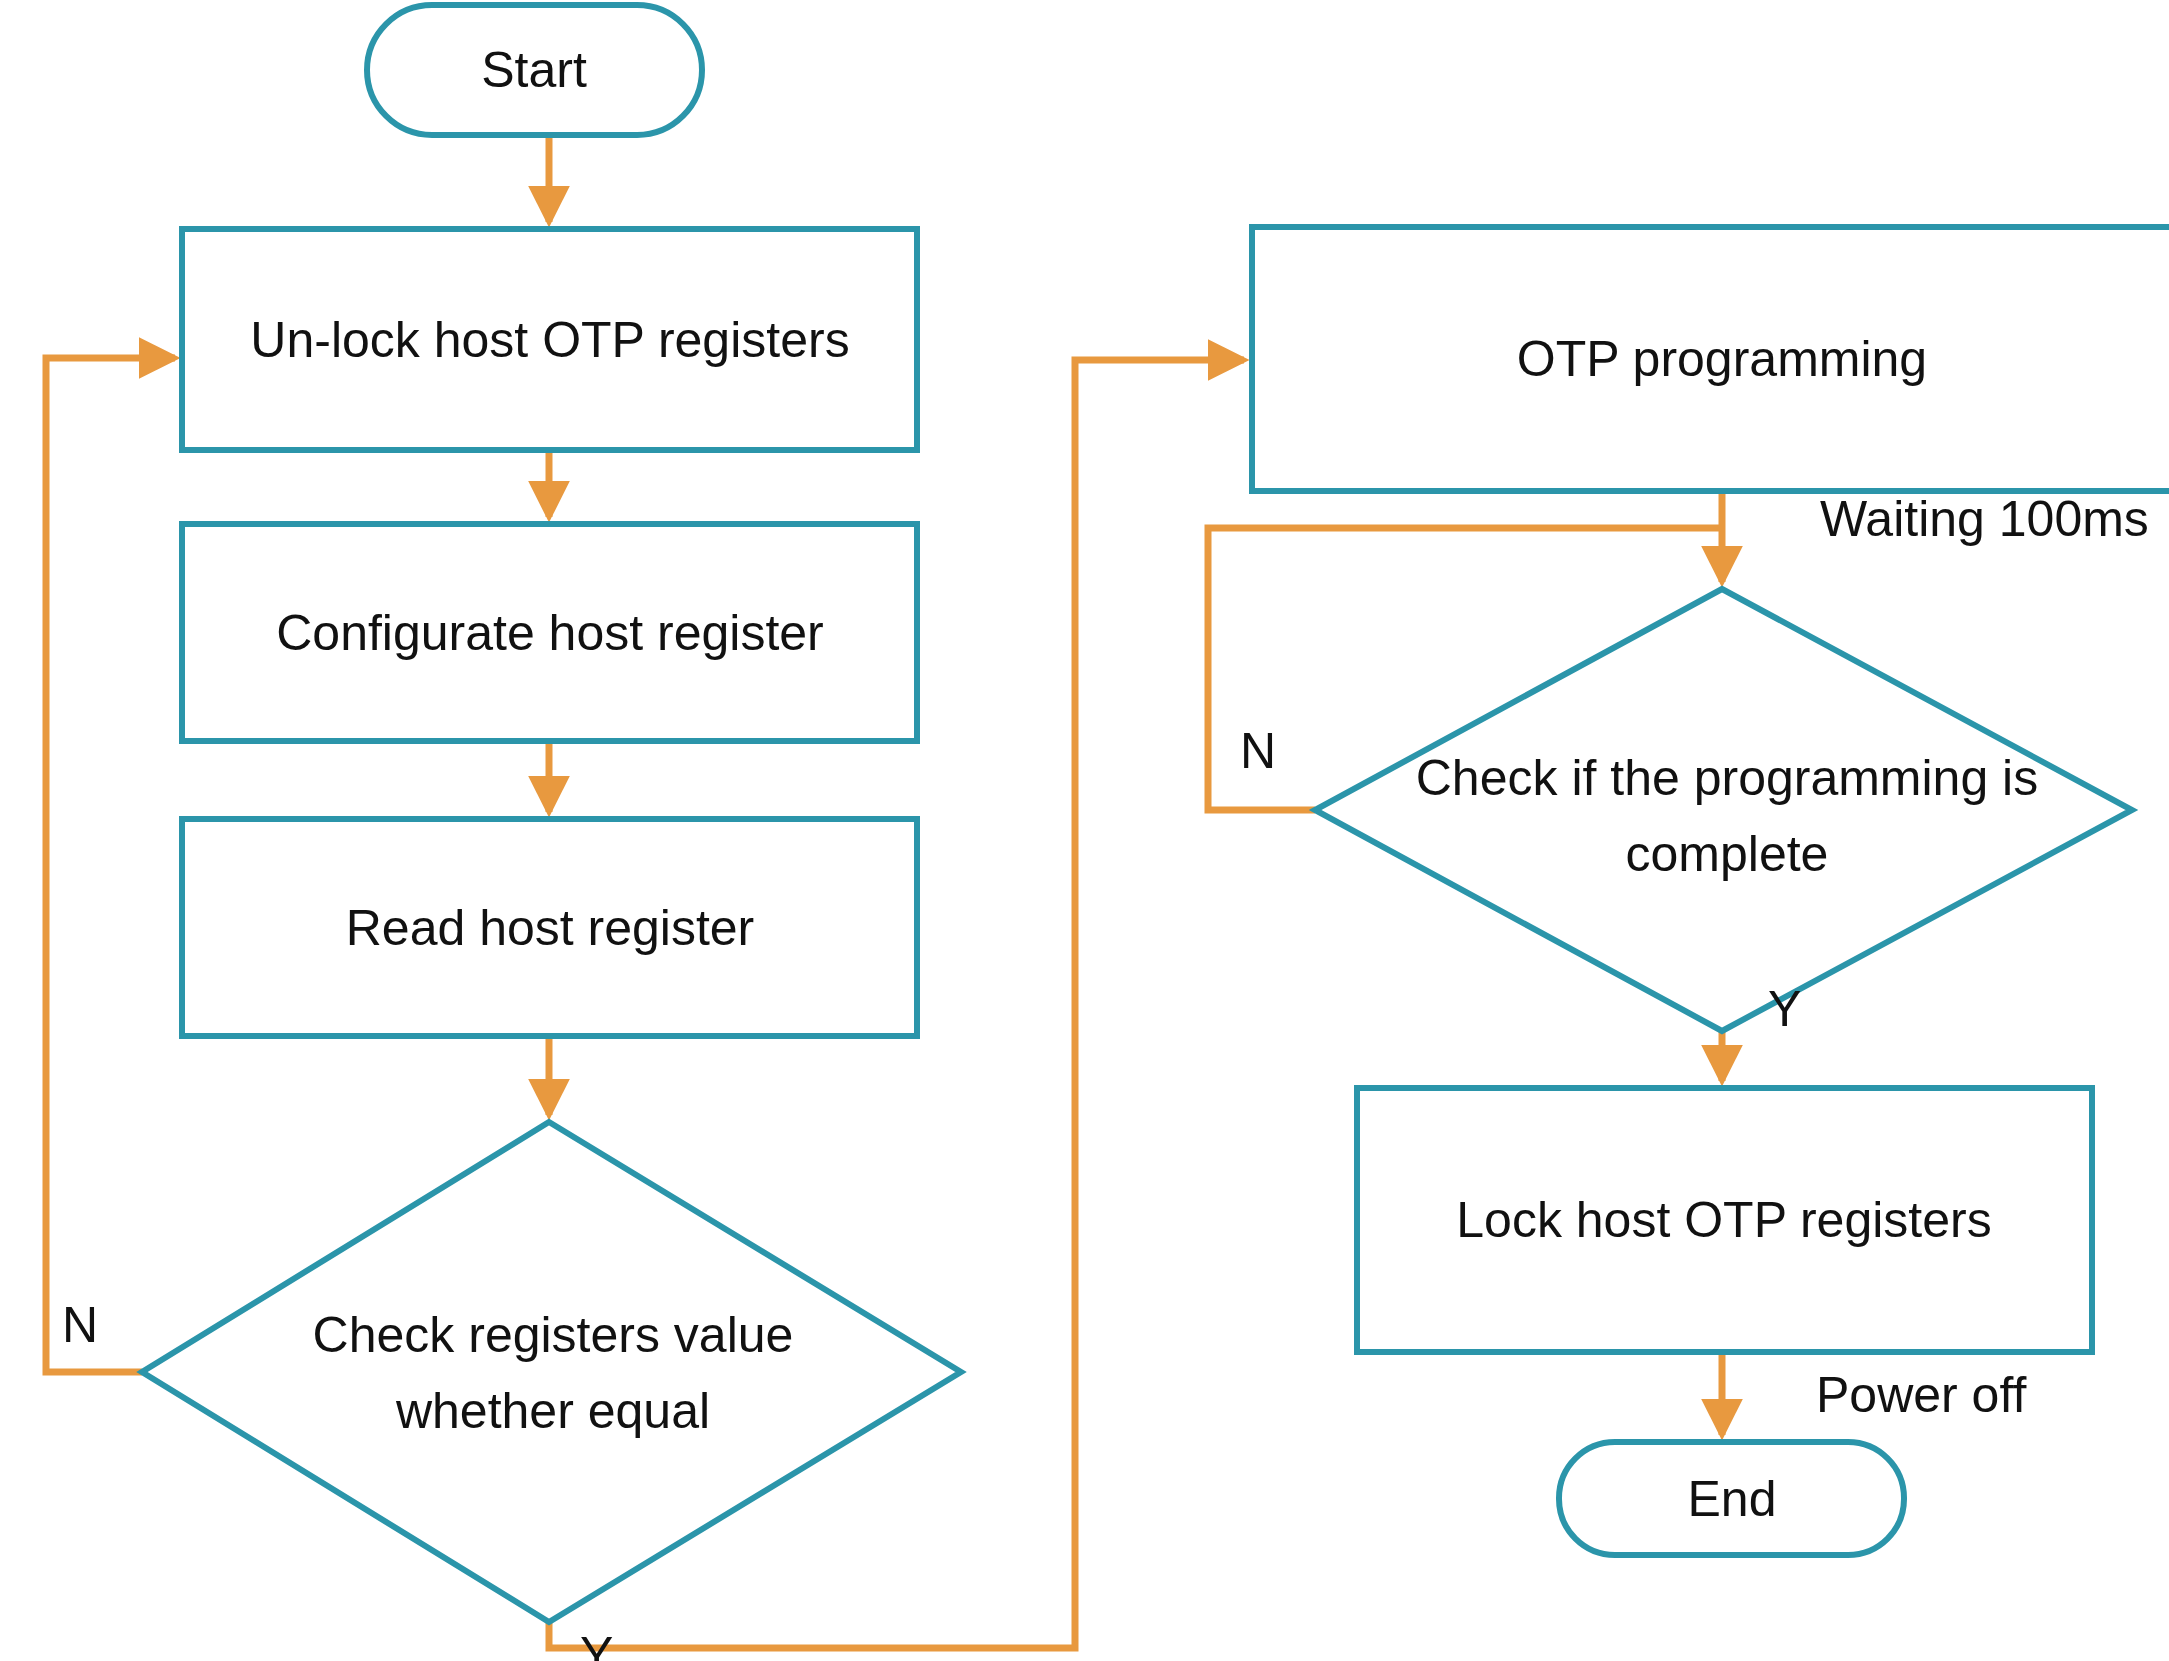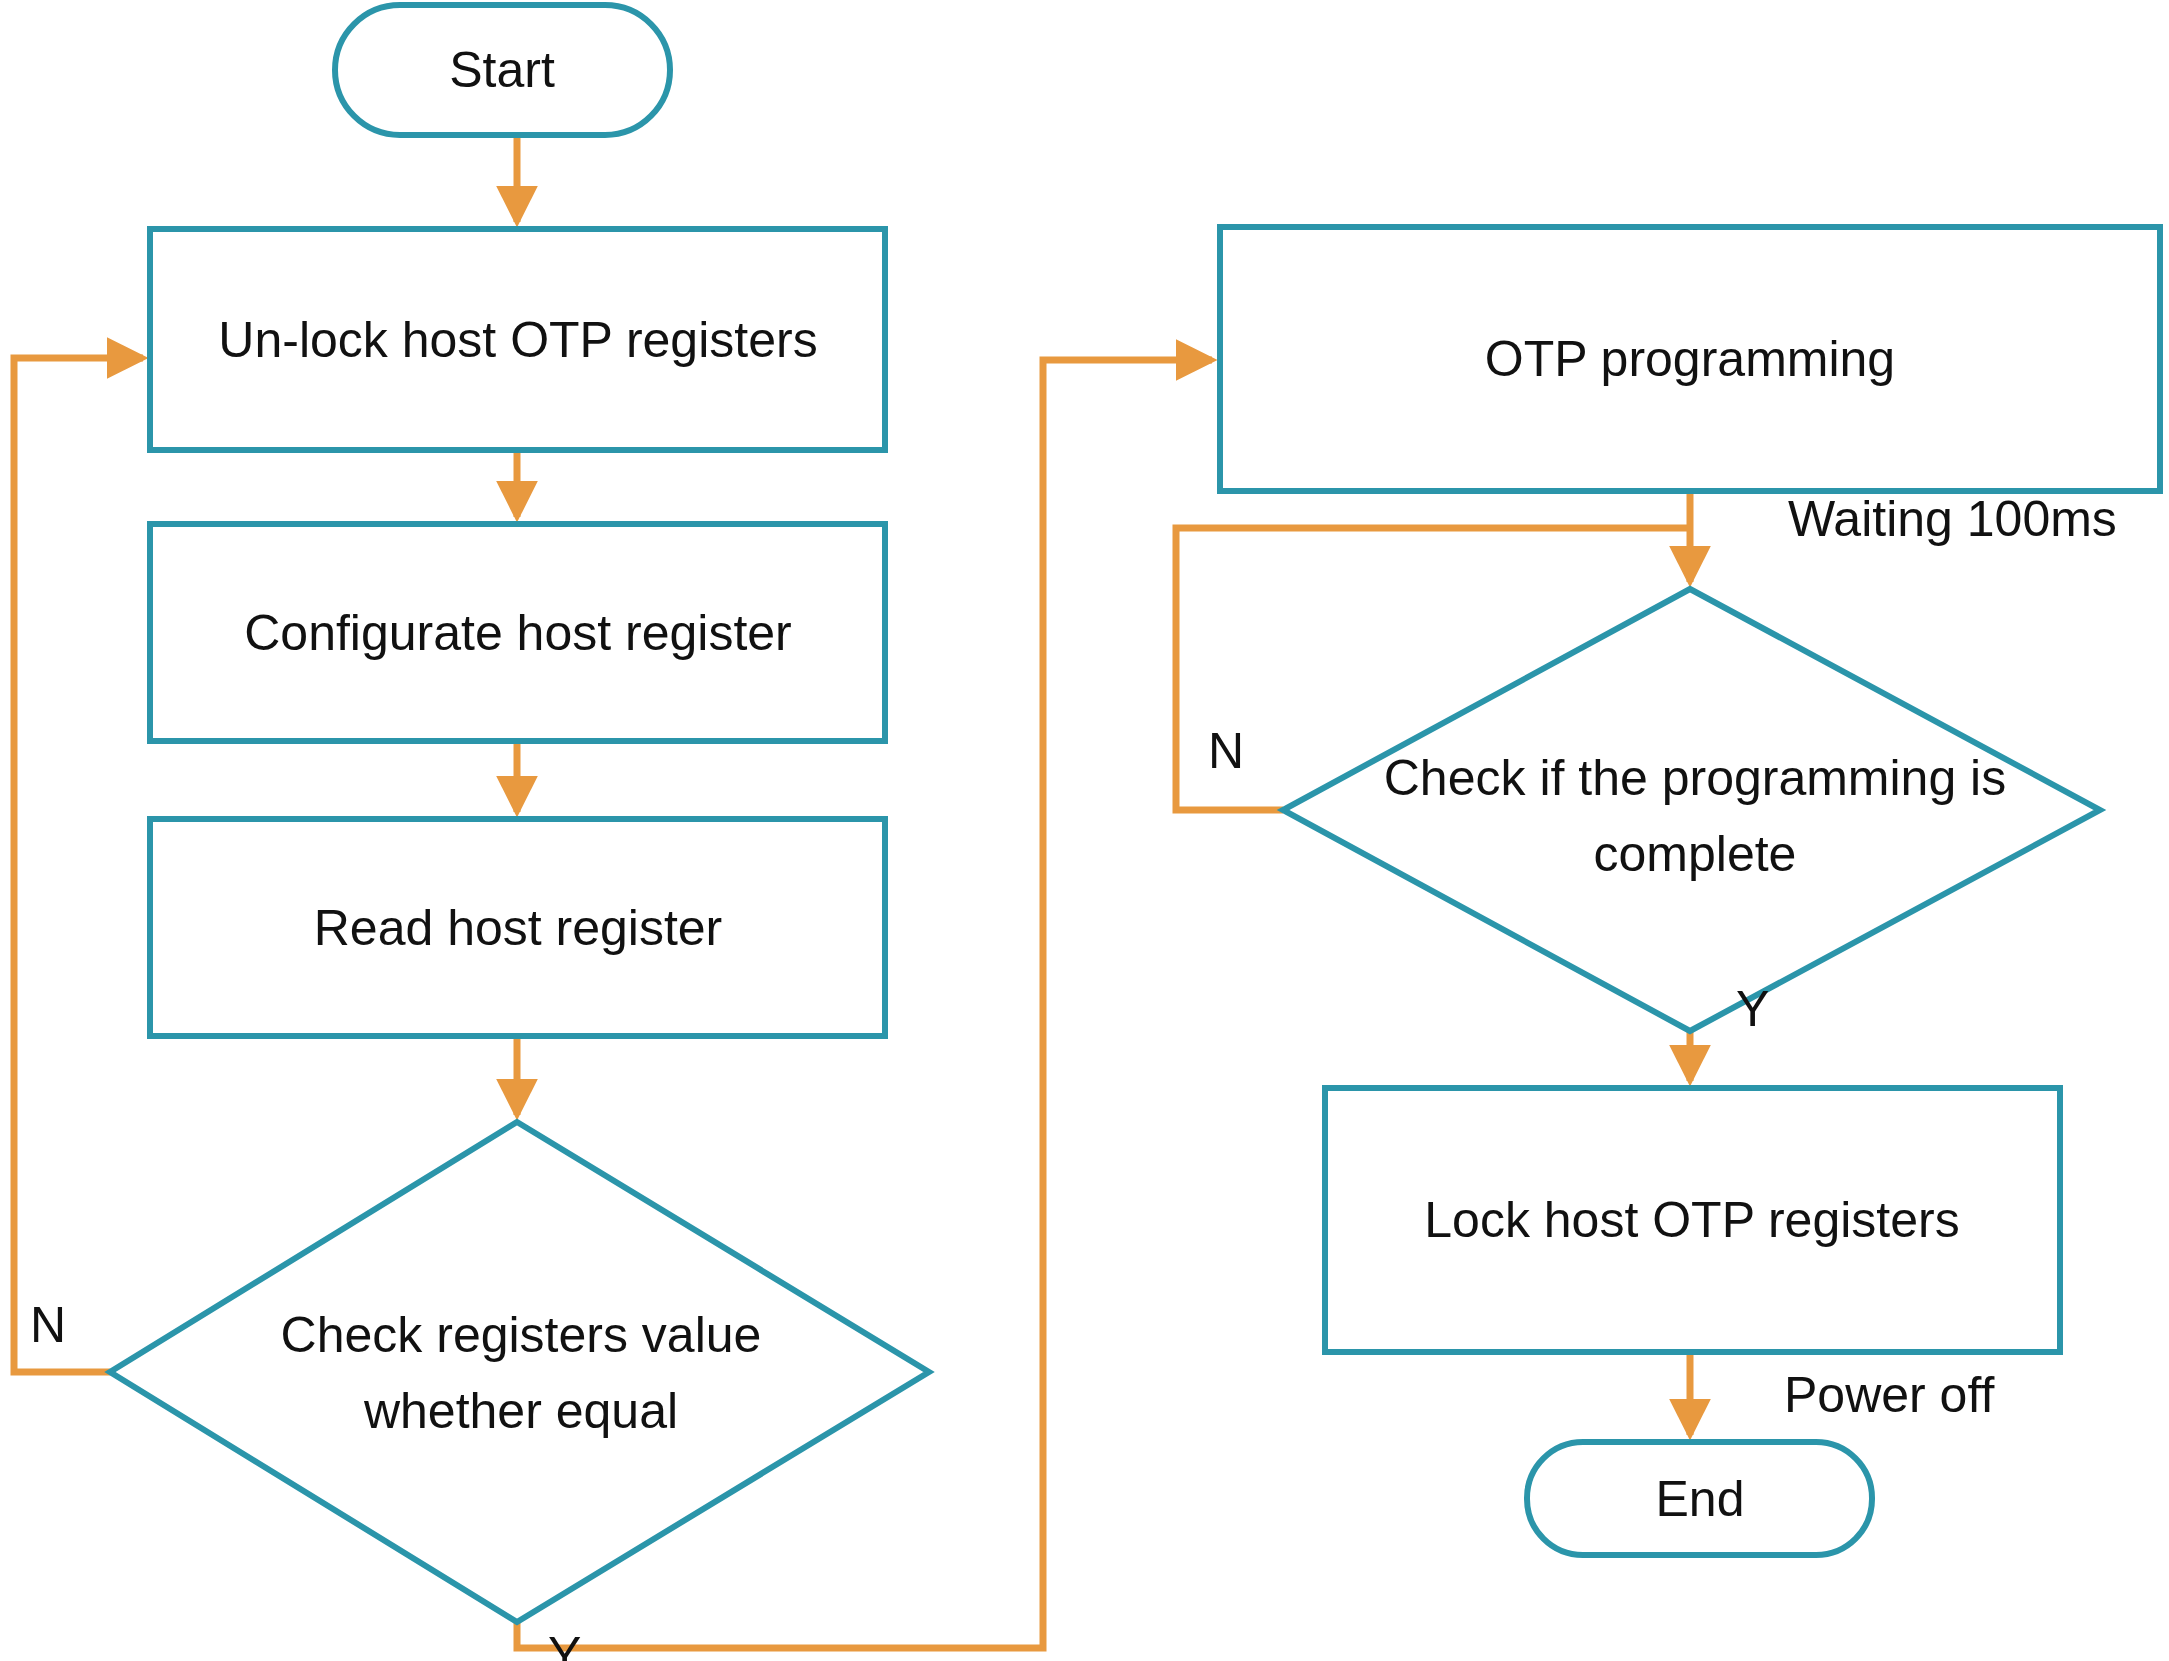--- a/index.html
+++ b/index.html
@@ -2,21 +2,21 @@
 <html style="--node-stroke: #2B95AA; --arrow: #E8993F; --text: #111111; --background: #FFFFFF;"><head>
 <meta charset="utf-8">
 <style>
   :root{
     --node-stroke:#2B95AA;
     --arrow:#E8993F;
     --text:#111111;
     --background:#FFFFFF;
   }
   html,body{margin:0;padding:0;background:var(--background);}
-  .stage{width:1988px;height:1661px;position:relative;background:var(--background);}
+  .stage{width:1988px;height:1661px;position:relative;background:var(--background);margin-left:32px;}
   svg{display:block;}
   .node{fill:none;stroke:var(--node-stroke);stroke-width:6px;}
   .edge{fill:none;stroke:var(--arrow);stroke-width:7px;}
   .arrow-fill{fill:var(--arrow);}
   .lbl{
     font-family:"Liberation Sans", sans-serif;
     font-size:50px;
     fill:var(--text);
   }
   .lbl.center{text-anchor:middle;}

